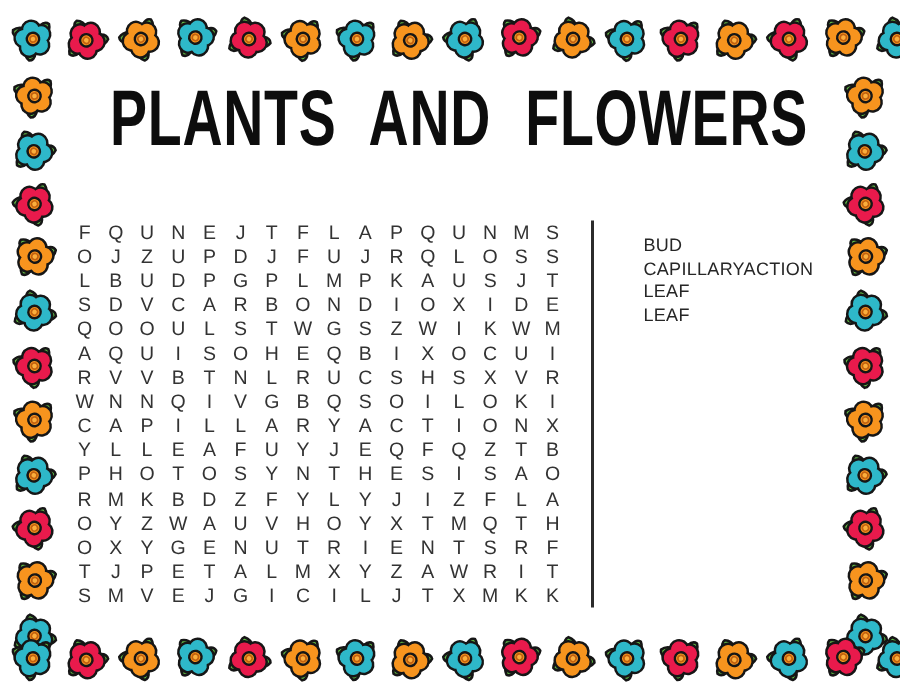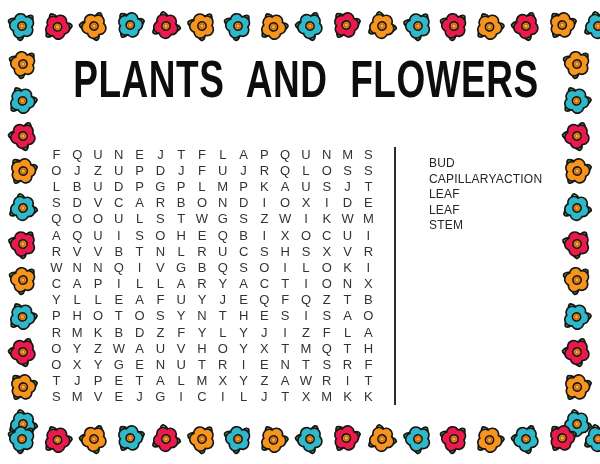--- a/index.html
+++ b/index.html
@@ -1724,16 +1724,15 @@
       <span class="cell">K</span>
     </div>
 
   <div class="divider" style="background: rgb(43, 43, 43);"></div>
 
   <ul class="words">
       <li class="word">BUD</li>
       <li class="word">CAPILLARYACTION</li>
       <li class="word">LEAF</li>
       <li class="word">LEAF</li>
-      <li class="word">STEM</li>
     </ul>
 
 </div>
 
 </body></html>

